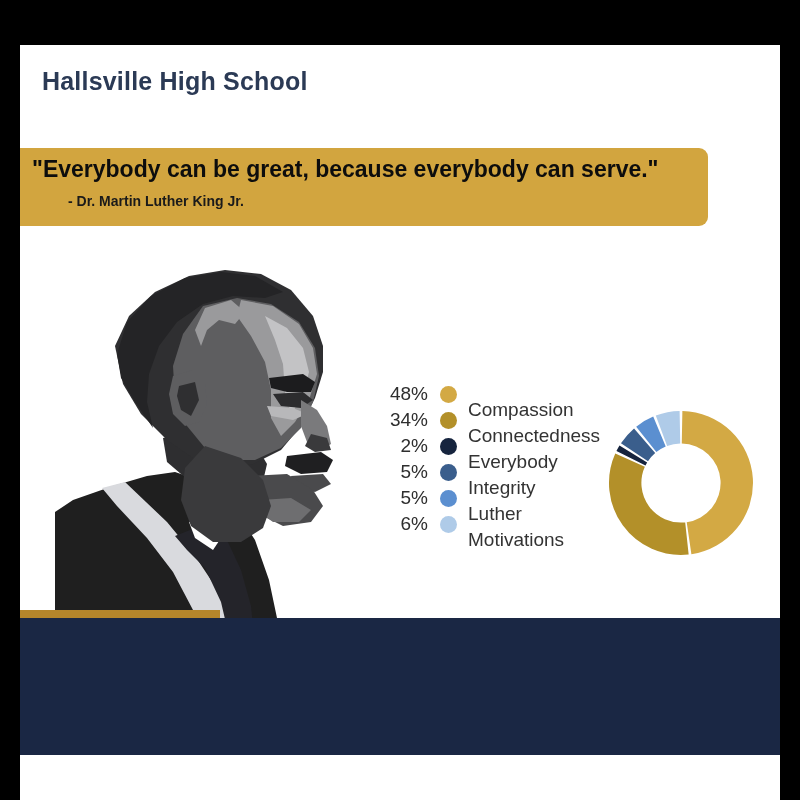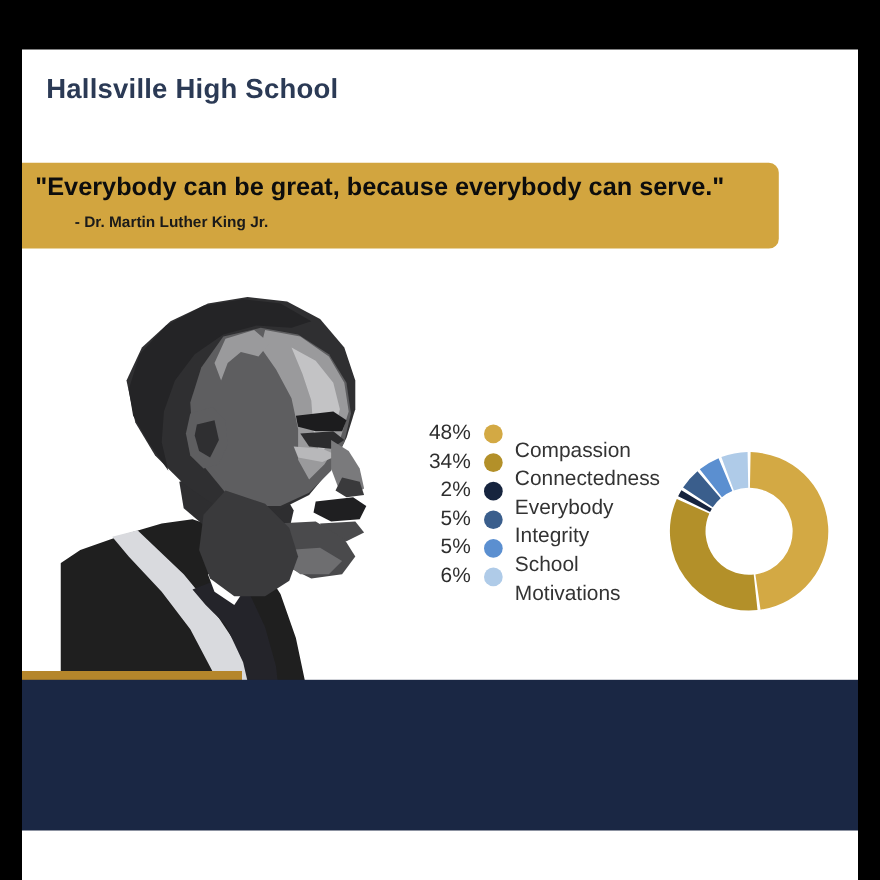--- a/index.html
+++ b/index.html
@@ -249,21 +249,21 @@
         <span class="legend-label">Everybody</span>
       </div>
       <div class="legend-row">
         <span class="legend-pct">5%</span>
         <span class="legend-swatch" style="background:#3a5e8c"></span>
         <span class="legend-label">Integrity</span>
       </div>
       <div class="legend-row">
         <span class="legend-pct">5%</span>
         <span class="legend-swatch" style="background:#5b8fd0"></span>
-        <span class="legend-label">School</span>
+        <span class="legend-label">Luther</span>
       </div>
       <div class="legend-row">
         <span class="legend-pct">6%</span>
         <span class="legend-swatch" style="background:#afcbe8"></span>
         <span class="legend-label">Motivations</span>
       </div>
     </div>
 
     <div id="donut">
       <svg id="donut-svg" viewBox="0 0 150 150" width="150" height="150" xmlns="http://www.w3.org/2000/svg">

